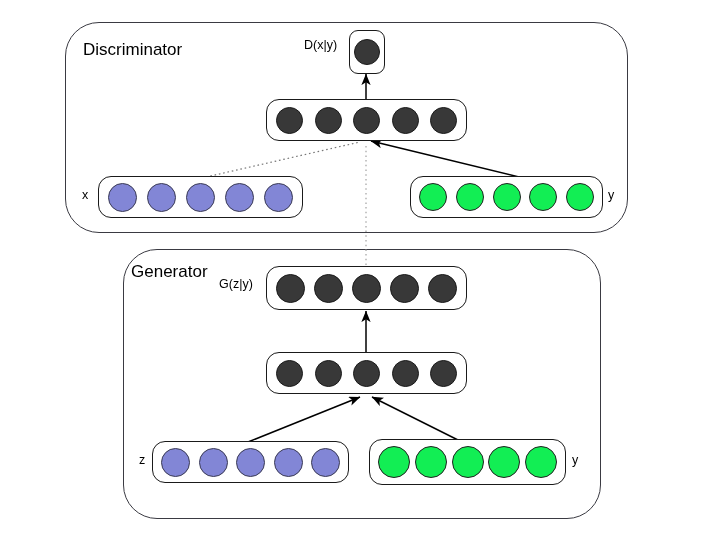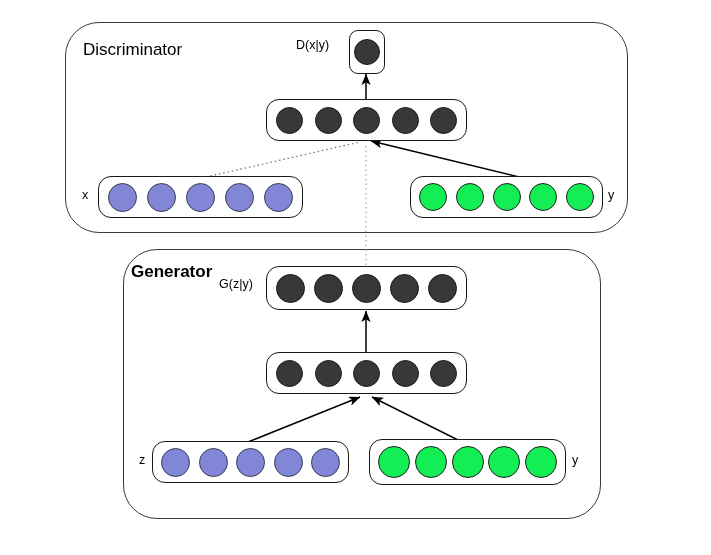--- a/index.html
+++ b/index.html
@@ -114,21 +114,21 @@
 
     <line x1="366" y1="352" x2="366" y2="311" stroke="#000000" stroke-width="1.5" marker-end="url(#arrowSolid)"></line>
 
     <line x1="248" y1="442" x2="360" y2="397" stroke="#000000" stroke-width="1.5" marker-end="url(#arrowSolid)"></line>
 
     <line x1="462" y1="442" x2="372" y2="397" stroke="#000000" stroke-width="1.5" marker-end="url(#arrowSolid)"></line>
   </svg>
 
   <div class="module-title" style="left:83px; top:40px;">Discriminator</div>
 
-  <div class="fn-label" style="left:296px; top:38px;">D(x|y)</div>
+  <div class="fn-label" style="left:304px; top:38px;">D(x|y)</div>
 
   <div class="single-box" style="left:349px; top:30px; width:36px; height:44px;">
     <span class="node dark" style="width:26px; height:26px;"></span>
   </div>
 
   <div class="node-row" style="left:266px; top:99px; width:201px; height:42px; padding:0 9px;">
     <span class="node dark" style="width:27px;height:27px;"></span>
     <span class="node dark" style="width:27px;height:27px;"></span>
     <span class="node dark" style="width:27px;height:27px;"></span>
     <span class="node dark" style="width:27px;height:27px;"></span>
@@ -148,21 +148,21 @@
   <div class="node-row" style="left:410px; top:176px; width:193px; height:42px; padding:0 8px;">
     <span class="node green" style="width:28px;height:28px;"></span>
     <span class="node green" style="width:28px;height:28px;"></span>
     <span class="node green" style="width:28px;height:28px;"></span>
     <span class="node green" style="width:28px;height:28px;"></span>
     <span class="node green" style="width:28px;height:28px;"></span>
   </div>
 
   <div class="io-label" style="left:608px; top:188px;">y</div>
 
-  <div class="module-title" style="left:131px; top:262px;font-weight:bold;">Generator</div>
+  <div class="module-title" style="left:131px; top:262px;">Generator</div>
 
   <div class="fn-label" style="left:219px; top:277px;">G(z|y)</div>
 
   <div class="node-row" style="left:266px; top:266px; width:201px; height:44px; padding:0 9px;">
     <span class="node dark" style="width:29px;height:29px;"></span>
     <span class="node dark" style="width:29px;height:29px;"></span>
     <span class="node dark" style="width:29px;height:29px;"></span>
     <span class="node dark" style="width:29px;height:29px;"></span>
     <span class="node dark" style="width:29px;height:29px;"></span>
   </div>

